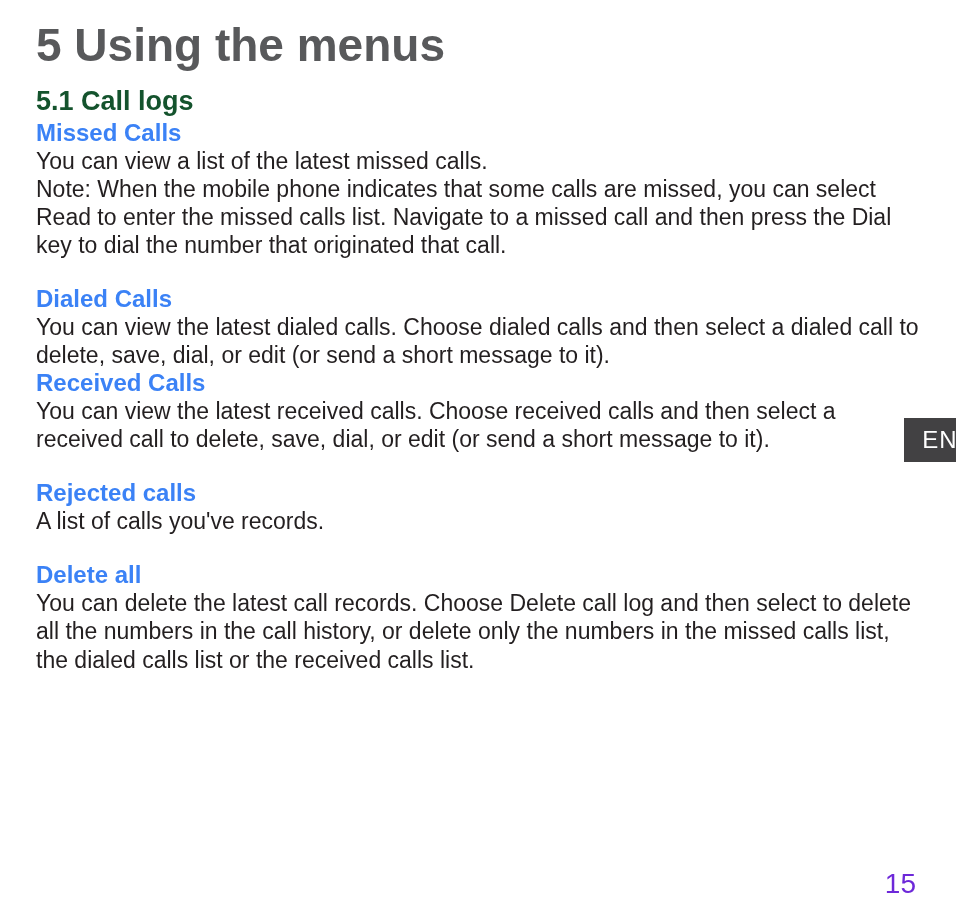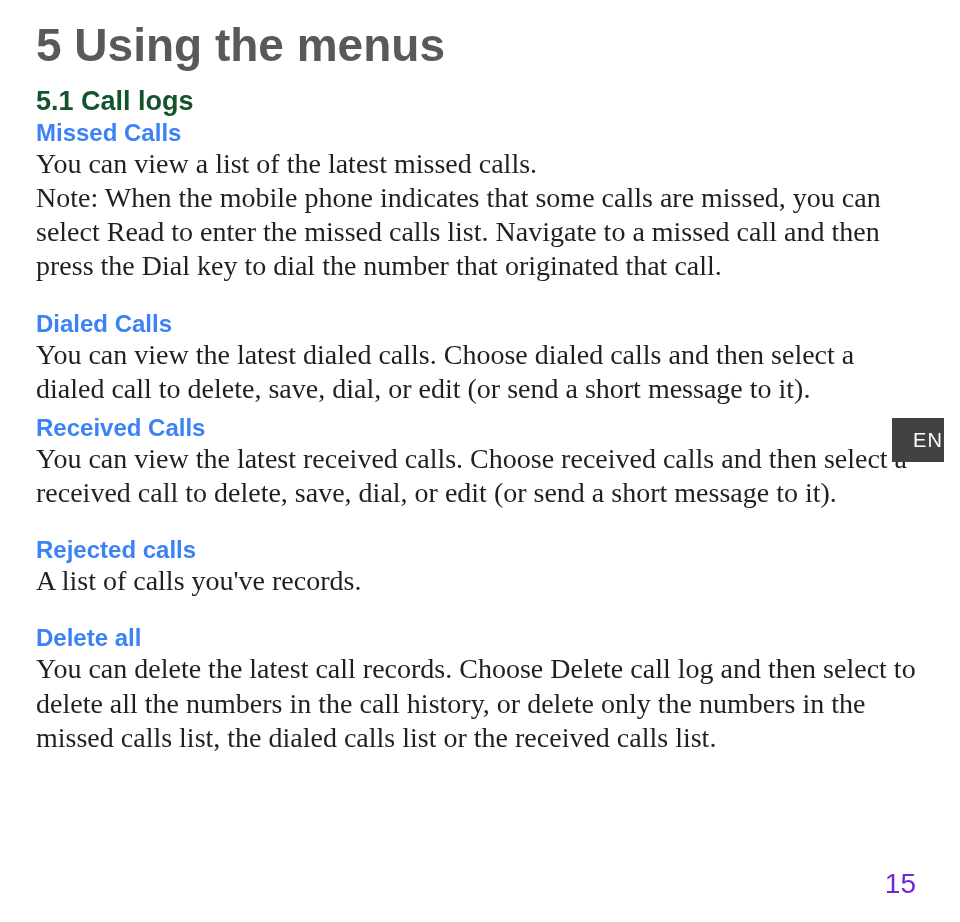--- a/index.html
+++ b/index.html
@@ -28,37 +28,36 @@
     color: #14532d;
     margin-bottom: 2px;
   }
   .h3 {
     font-size: 24px;
     font-weight: bold;
     color: #3b82f6;
     margin-top: 0;
   }
   .body {
-    font-size: 28px;
+    font-size: 23px;
     line-height: 1.22;
     color: #231f20;
-    font-family: Liberation Serif, serif;
   }
   .block {
     margin-bottom: 26px;
   }
   .lang-tab {
     position: absolute;
-    right: 16px;
+    right: 4px;
     top: 418px;
     width: 52px;
     height: 44px;
     background: #424143;
     color: #ffffff;
-    font-size: 20px;
+    font-size: 24px;
     font-weight: normal;
     display: flex;
     align-items: center;
     justify-content: center;
     letter-spacing: 1px;
     padding-left: 20px;
   }
   .page-num {
     position: absolute;
     bottom: 22px;
@@ -75,21 +74,21 @@
   <div class="h1">5 Using the menus</div>
 
   <div class="h2">5.1 Call logs</div>
 
   <div class="block">
     <div class="h3">Missed Calls</div>
     <div class="body" style="white-space: pre-line;">You can view a list of the latest missed calls.
 Note: When the mobile phone indicates that some calls are missed, you can select Read to enter the missed calls list. Navigate to a missed call and then press the Dial key to dial the number that originated that call.</div>
   </div>
 
-  <div class="block" style="margin-bottom:8px;">
+  <div class="block" style="margin-bottom:0;">
     <div class="h3">Dialed Calls</div>
     <div class="body">You can view the latest dialed calls. Choose dialed calls and then select a dialed call to delete, save, dial, or edit (or send a short message to it).</div>
   </div>
 
   <div class="block">
     <div class="h3">Received Calls</div>
     <div class="body">You can view the latest received calls. Choose received calls and then select a received call to delete, save, dial, or edit (or send a short message to it).</div>
   </div>
 
   <div class="block">

